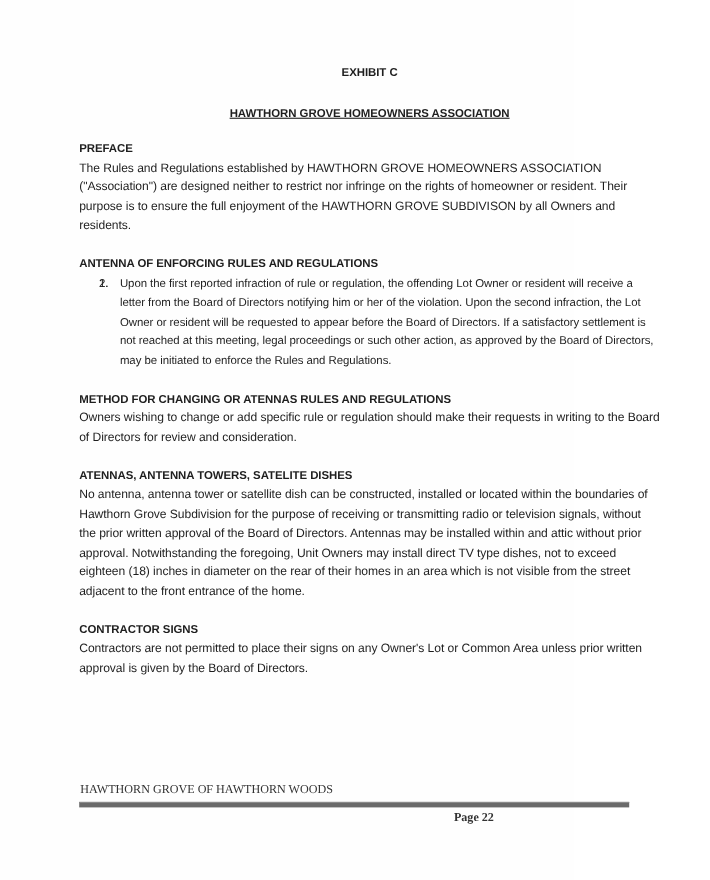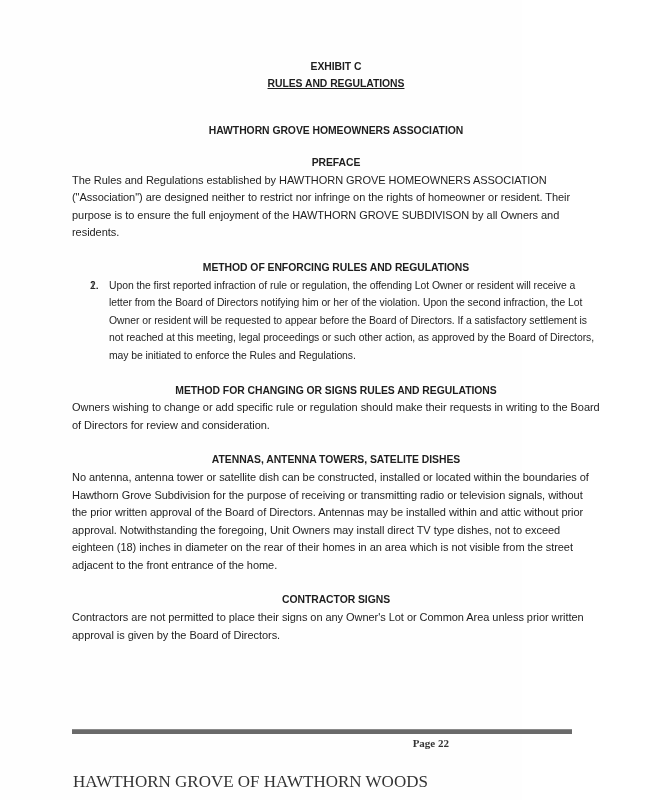--- a/index.html
+++ b/index.html
@@ -33,31 +33,31 @@
     }
     .center {
       text-align: center;
       font-weight: bold;
       font-size: 10.4px;
       line-height: 17px;
     }
     .exhibit { margin-left: 0; }
     .rules-title { text-decoration: underline; }
     .association {
-      margin-top: 30px;
+      margin-top: 20px;
+      text-decoration: underline;
     }
     .section {
       margin-top: 17px;
     }
     .section.first { margin-top: 15px; }
     .heading {
       font-weight: bold;
       font-size: 10.4px;
       line-height: 17.6px;
-      text-align: center;
     }
     .para {
       font-size: 11px;
       line-height: 17.6px;
       margin: 0;
     }
     ol.enforce-list {
       margin: 0;
       padding: 0;
       list-style: none;
@@ -76,64 +76,63 @@
       left: 72px;
       top: 729px;
       width: 500px;
       height: 4px;
       background: #6a6a6a;
       border-top: 1px solid #8a8a8a;
     }
     .footer-left {
       position: absolute;
       left: 73px;
-      top: 772px;
+      top: 712px;
       font-family: "Liberation Serif", "DejaVu Serif", serif;
-      font-size: 17px;
+      font-size: 11px;
       color: #333;
     }
     .footer-right {
       position: absolute;
       right: 73px;
       top: 737px;
       font-family: "Liberation Serif", "DejaVu Serif", serif;
       font-size: 11px;
       color: #333;
       font-weight: bold;
     }
   </style>
 </head>
 <body>
 
 <div class="page">
   <div class="content">
     <div class="center exhibit">EXHIBIT C</div>
-    <div class="center rules-title">RULES AND REGULATIONS</div>
     <div class="center association">HAWTHORN GROVE HOMEOWNERS ASSOCIATION</div>
 
     <div class="section first">
       <div class="heading">PREFACE</div>
       <p class="para">The Rules and Regulations established by HAWTHORN GROVE HOMEOWNERS ASSOCIATION ("Association") are designed neither to restrict nor infringe on the rights of homeowner or resident. Their purpose is to ensure the full enjoyment of the HAWTHORN GROVE SUBDIVISON by all Owners and residents.</p>
     </div>
 
     <div class="section">
-      <div class="heading">METHOD OF ENFORCING RULES AND REGULATIONS</div>
+      <div class="heading">ANTENNA OF ENFORCING RULES AND REGULATIONS</div>
       <ol class="enforce-list">
         <li>
           <span class="num">1.</span>
         </li>
         <li>
           <span class="num">2.</span>
           <span>Upon the first reported infraction of rule or regulation, the offending Lot Owner or resident will receive a letter from the Board of Directors notifying him or her of the violation.  Upon the second infraction, the Lot Owner or resident will be requested to appear before the Board of Directors.  If a satisfactory settlement is not reached at this meeting, legal proceedings or such other action, as approved by the Board of Directors, may be initiated to enforce the Rules and Regulations.</span>
         </li>
       </ol>
     </div>
 
     <div class="section">
-      <div class="heading">METHOD FOR CHANGING OR SIGNS RULES AND REGULATIONS</div>
+      <div class="heading">METHOD FOR CHANGING OR ATENNAS RULES AND REGULATIONS</div>
       <p class="para">Owners wishing to change or add specific rule or regulation should make their requests in writing to the Board of Directors for review and consideration.</p>
     </div>
 
 
     <div class="section">
       <div class="heading">ATENNAS, ANTENNA TOWERS, SATELITE DISHES</div>
       <p class="para">No antenna, antenna tower or satellite dish can be constructed, installed or located within the boundaries of Hawthorn Grove Subdivision for the purpose of receiving or transmitting radio or television signals, without the prior written approval of the Board of Directors.  Antennas may be installed within and attic without prior approval.  Notwithstanding the foregoing, Unit Owners may install direct TV type dishes, not to exceed eighteen (18) inches in diameter on the rear of their homes in an area which is not visible from the street adjacent to the front entrance of the home.</p>
     </div>
 
     <div class="section">

